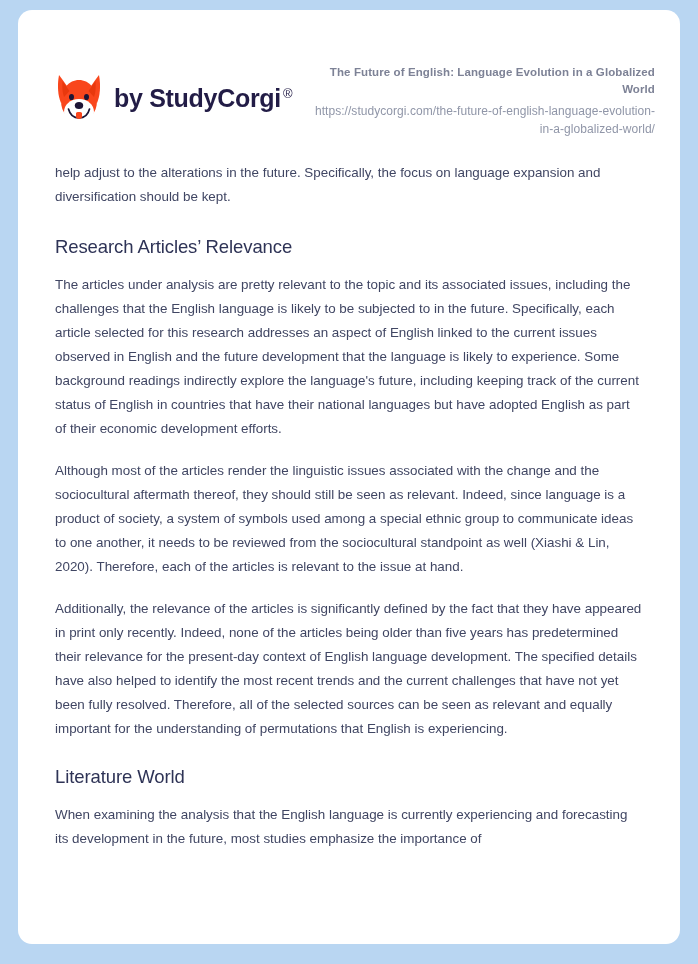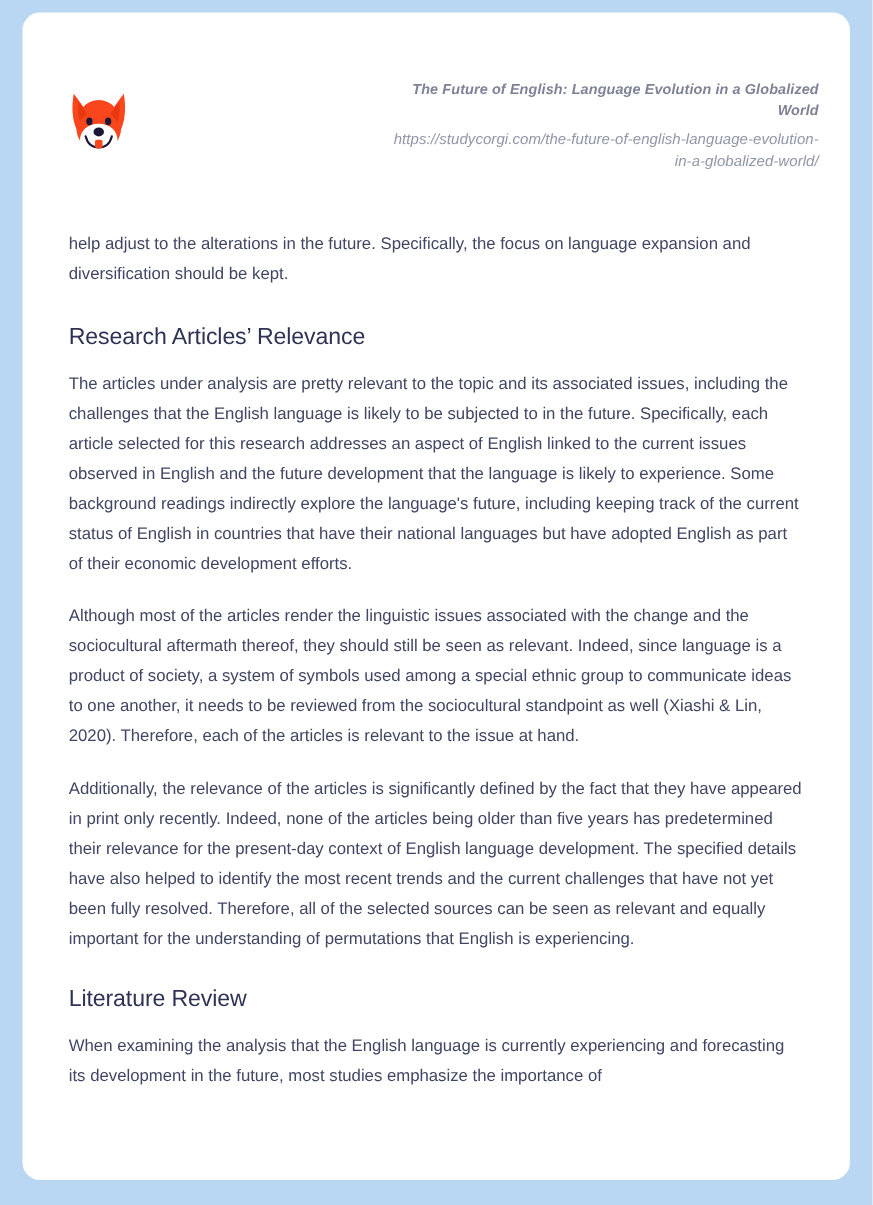--- a/index.html
+++ b/index.html
@@ -60,41 +60,40 @@
     font-size: 13px;
     vertical-align: 9px;
     font-weight: normal;
     margin-left: 2px;
   }
 
   .header-meta {
     text-align: right;
     max-width: 350px;
     padding-top: 2px;
-    font-style: italic;
   }
   .header-title {
     font-size: 11.5px;
     font-weight: bold;
     color: #7d8296;
     line-height: 1.45;
     letter-spacing: 0.1px;
   }
   .header-url {
     font-size: 12px;
     color: #9096a8;
     line-height: 1.45;
     margin-top: 6px;
     letter-spacing: 0.05px;
   }
 
   
   .doc-body {
     padding: 0 37px;
-    margin-top: 45px;
+    margin-top: 23px;
   }
 
   .para {
     font-size: 13.4px;
     line-height: 24px;
     color: #404663;
     margin: 0 0 18px 0;
     text-align: left;
   }
 
@@ -130,36 +129,37 @@
 
         <ellipse cx="16.5" cy="25" rx="2.5" ry="3.1" fill="#1d1636"></ellipse>
         <ellipse cx="31.5" cy="25" rx="2.5" ry="3.1" fill="#1d1636"></ellipse>
 
         <ellipse cx="24" cy="33.5" rx="4.2" ry="3.6" fill="#1d1636"></ellipse>
 
         <path d="M13.5 37 C15 43 19 46 24 46 C29 46 33 43 34.5 37" stroke="#1d1636" stroke-width="1.7" fill="none" stroke-linecap="round"></path>
 
         <path d="M21 41 C21 39.5 27 39.5 27 41 L27 45 C27 47.5 21 47.5 21 45 Z" fill="#f9461c"></path>
       </svg>
+      <div class="brand-word"><span>by StudyCorgi</span><span class="reg">®</span></div>
     </div>
 
     <div class="header-meta">
       <div class="header-title">The Future of English: Language Evolution in a Globalized World</div>
       <div class="header-url">https://studycorgi.com/the-future-of-english-language-evolution-in-a-globalized-world/</div>
     </div>
 
   </div>
 
   <div class="doc-body">
 
     <p class="para">help adjust to the alterations in the future. Specifically, the focus on language expansion and diversification should be kept.</p>
 
     <h2 class="section-heading first">Research Articles’ Relevance</h2>
     <p class="para">The articles under analysis are pretty relevant to the topic and its associated issues, including the challenges that the English language is likely to be subjected to in the future. Specifically, each article selected for this research addresses an aspect of English linked to the current issues observed in English and the future development that the language is likely to experience. Some background readings indirectly explore the language's future, including keeping track of the current status of English in countries that have their national languages but have adopted English as part of their economic development efforts.</p>
     <p class="para">Although most of the articles render the linguistic issues associated with the change and the sociocultural aftermath thereof, they should still be seen as relevant. Indeed, since language is a product of society, a system of symbols used among a special ethnic group to communicate ideas to one another, it needs to be reviewed from the sociocultural standpoint as well (Xiashi &amp; Lin, 2020). Therefore, each of the articles is relevant to the issue at hand.</p>
     <p class="para">Additionally, the relevance of the articles is significantly defined by the fact that they have appeared in print only recently. Indeed, none of the articles being older than five years has predetermined their relevance for the present-day context of English language development. The specified details have also helped to identify the most recent trends and the current challenges that have not yet been fully resolved. Therefore, all of the selected sources can be seen as relevant and equally important for the understanding of permutations that English is experiencing.</p>
 
-    <h2 class="section-heading">Literature Review</h2>
+    <h2 class="section-heading">Literature World</h2>
     <p class="para">When examining the analysis that the English language is currently experiencing and forecasting its development in the future, most studies emphasize the importance of</p>
 
   </div>
 
 </div>
 
 </body></html>

